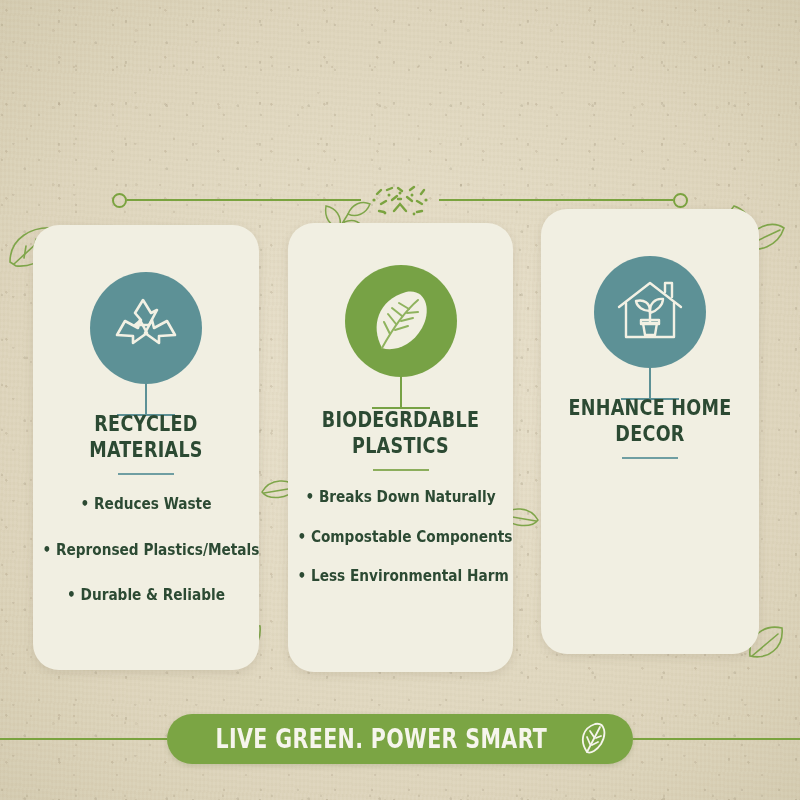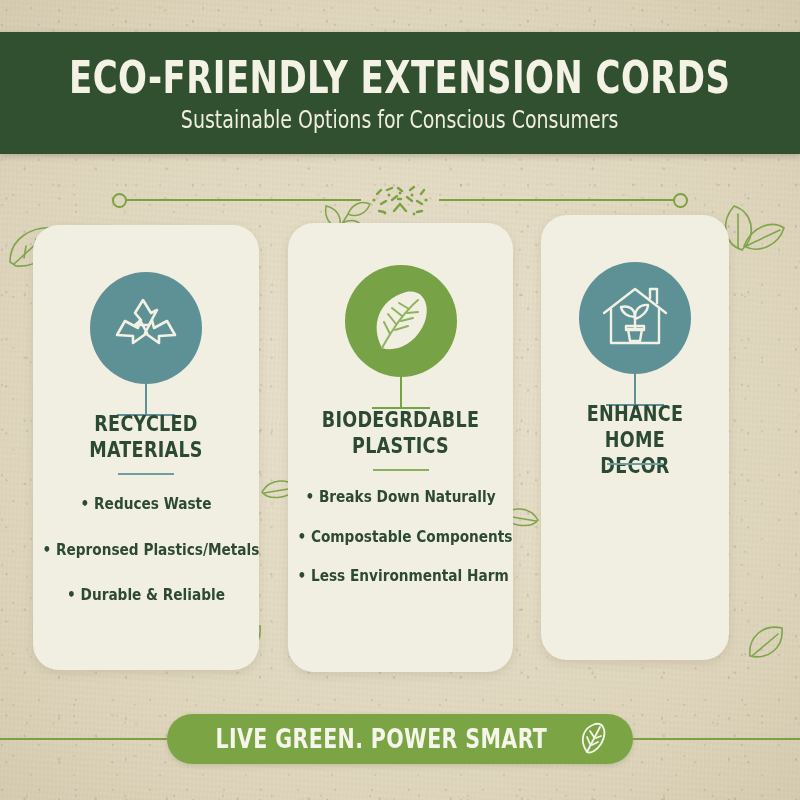--- a/index.html
+++ b/index.html
@@ -109,21 +109,21 @@
   .card {
     position: absolute;
     background: #f1efe2;
     border-radius: 26px;
     box-shadow: 0 3px 10px rgba(90,80,55,.13);
     pointer-events: auto;
     overflow: hidden;
   }
   .card-1 { left: 33px;  top: 225px; width: 226px; height: 445px; }
   .card-2 { left: 288px; top: 223px; width: 225px; height: 449px; }
-  .card-3 { left: 541px; top: 215px; width: 188px; height: 445px; }
+  .card-3 { left: 541px; top: 209px; width: 218px; height: 445px; }
 
   .icon-wrap {
     position: absolute;
     left: 0; right: 0;
     display: flex;
     flex-direction: column;
     align-items: center;
   }
   .card-1 .icon-wrap { top: 47px; }
   .card-2 .icon-wrap { top: 42px; }
@@ -237,24 +237,20 @@
     white-space: nowrap;
     line-height: 1;
   }
 </style>
 </head>
 <body>
 
 <div class="poster">
   <div class="paper-grain"></div>
 
-  <div class="header-band">
-    <div class="header-title">ECO-FRIENDLY EXTENSION CORDS</div>
-    <div class="header-sub">Sustainable Options for Conscious Consumers</div>
-  </div>
 
   <div class="divider">
     <div class="div-dot"></div>
     <div class="div-line"></div>
     <svg class="div-orn" viewBox="0 0 70 40">
       <g fill="none" stroke="#7aa33f" stroke-width="2.4" stroke-linecap="round">
         <path d="M12 14 l4 -4"></path>
           <path d="M22 10 l5 -2"></path>
           <path d="M33 8 l4 3"></path>
         <path d="M45 10 l4 -3"></path>

